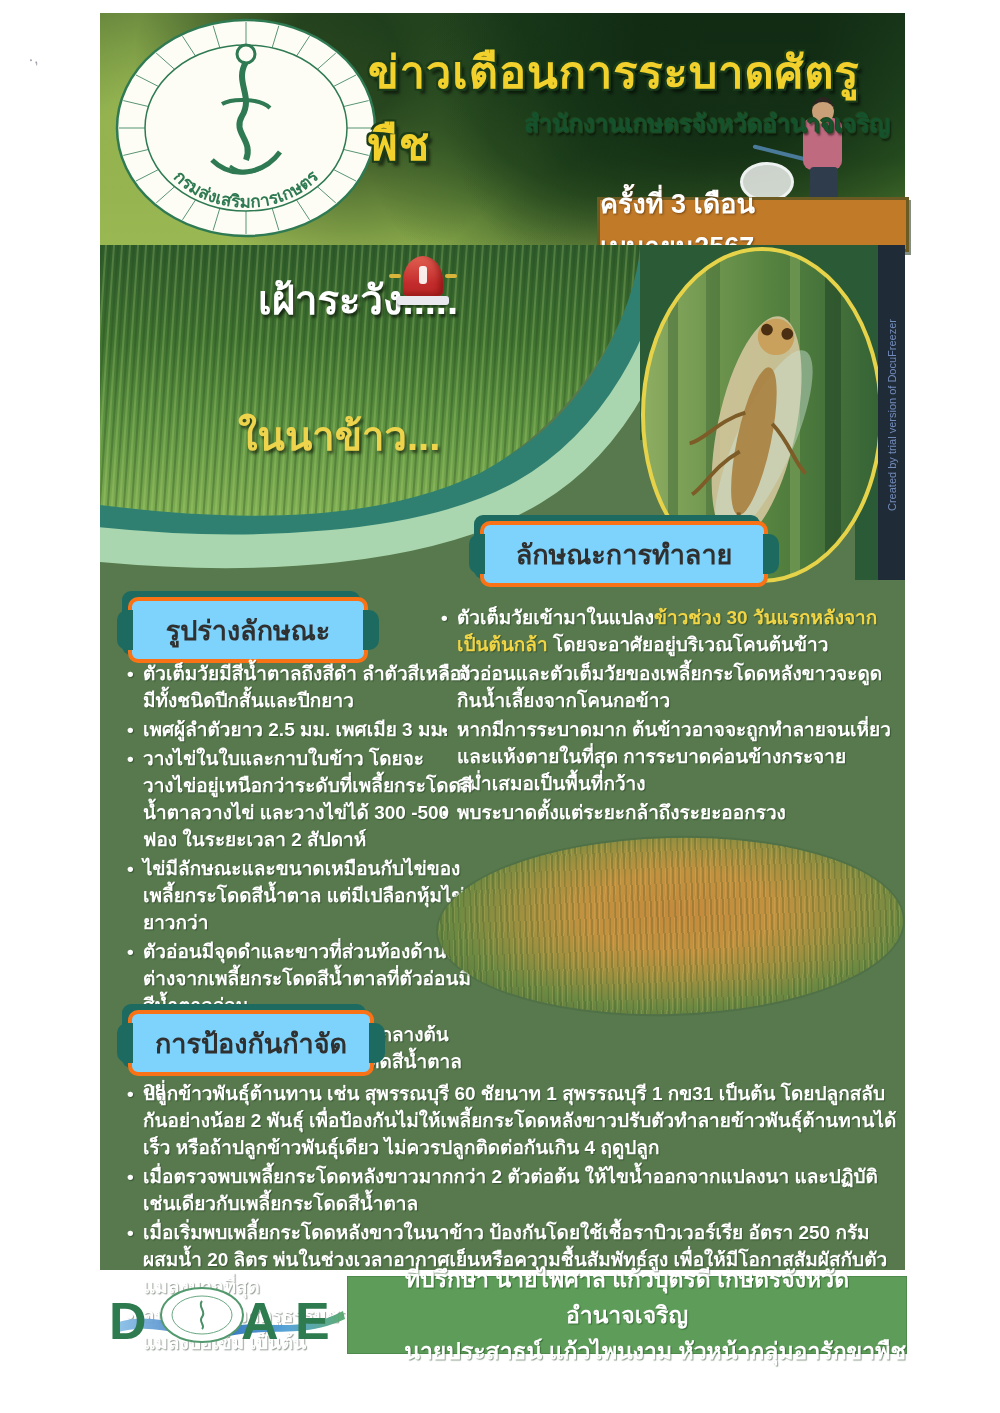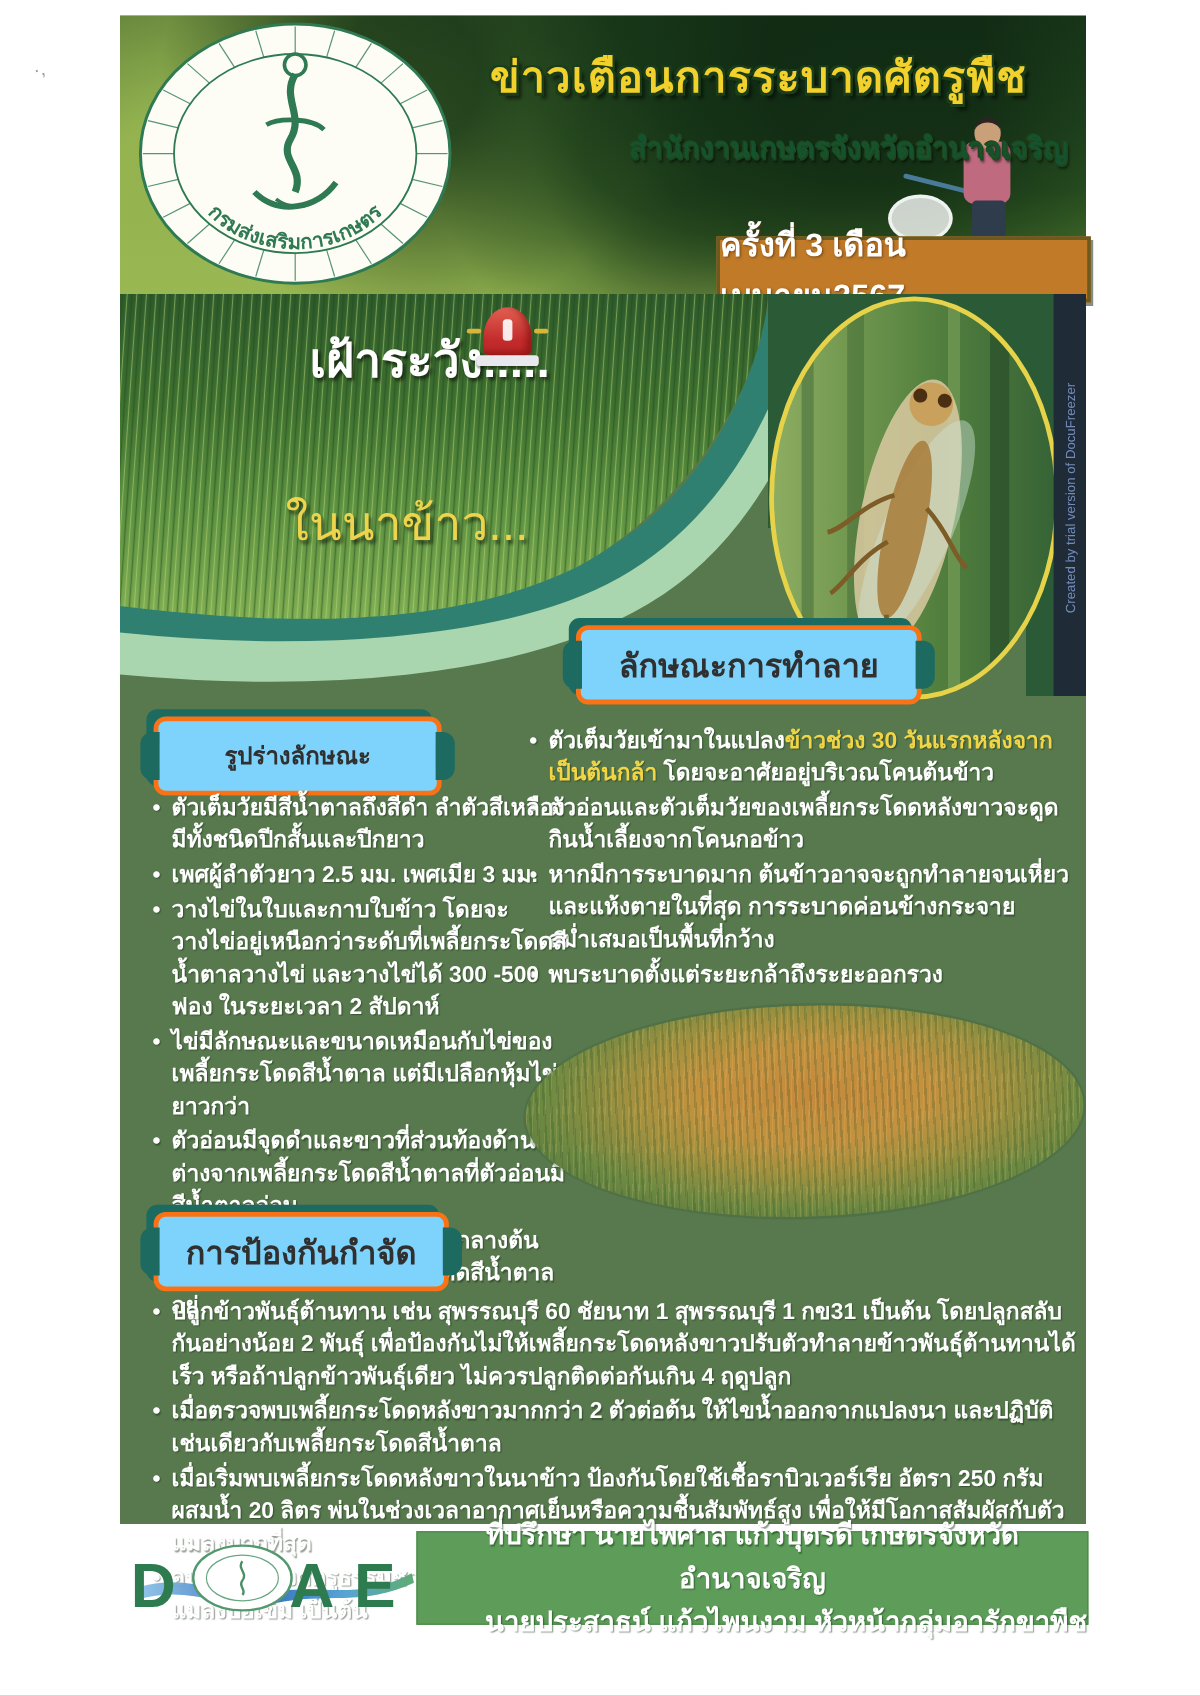--- a/index.html
+++ b/index.html
@@ -10,21 +10,21 @@
   
   .header-photo{left:100px;top:13px;width:805px;height:234px;
     background-image:
       radial-gradient(circle at 78% 18%, rgba(15,40,18,.85) 0 14%, transparent 45%),
       radial-gradient(circle at 55% 45%, rgba(25,60,25,.7) 0 12%, transparent 40%),
       radial-gradient(circle at 30% 22%, rgba(20,50,22,.8) 0 10%, transparent 35%),
       radial-gradient(circle at 10% 92%, rgba(154,184,82,.95) 0 18%, transparent 52%),
       radial-gradient(circle at 38% 100%, rgba(130,165,70,.8) 0 12%, transparent 40%),
       linear-gradient(180deg,#1f401f 0%,#2a5424 40%,#336026 62%,#49762e 78%,#7fa348 93%,#93b252 100%);
   }
-  .header-title{left:368px;top:36px;width:528px;text-align:center;font-size:36px;font-weight:bold;
+  .header-title{left:368px;top:36px;width:528px;text-align:left;font-size:45px;font-weight:bold;
     color:#f2d12d;letter-spacing:1px;
     text-shadow:-2px -2px 0 #1b3d1a,2px -2px 0 #1b3d1a,-2px 2px 0 #1b3d1a,2px 2px 0 #1b3d1a,4px 5px 3px rgba(0,0,0,.55);}
   .header-subtitle{left:420px;top:104px;width:470px;text-align:right;font-size:24px;font-weight:bold;
     color:#14532d;text-shadow:-1px -1px 0 #21451d,1px 1px 0 #21451d,2px 3px 2px rgba(0,0,0,.5);}
 
   
   .person-head{left:812px;top:97px;width:22px;height:22px;border-radius:50%;background:#c9a078;border-top:5px solid #2b2420;}
   .person-body{left:803px;top:118px;width:39px;height:52px;border-radius:9px;background:#c06a80;}
   .person-legs{left:810px;top:167px;width:28px;height:42px;border-radius:4px;background:#2e3c4c;}
   .net-pole{left:752px;top:152px;width:64px;height:4px;background:#4a7a9a;transform:rotate(14deg);border-radius:2px;}
@@ -37,38 +37,38 @@
 
   
   .main-body{left:100px;top:247px;width:805px;height:1023px;background:#57794d;}
 
   .mid-decor{left:100px;top:245px;width:805px;height:400px;}
   .insect-panel{left:640px;top:245px;width:265px;height:345px;}
 
   
   .warn1{left:258px;top:268px;font-size:40px;font-weight:bold;color:#ffffff;text-shadow:2px 3px 3px rgba(0,0,0,.6);}
   .warn2{left:128px;top:336px;font-size:42px;font-weight:bold;color:#ffffff;text-shadow:2px 3px 3px rgba(0,0,0,.6);}
-  .warn3{left:238px;top:404px;font-size:40px;font-weight:normal;color:#eed44c;text-shadow:2px 3px 3px rgba(0,0,0,.55);}
+  .warn3{left:238px;top:404px;font-size:40px;font-weight:bold;color:#eed44c;text-shadow:2px 3px 3px rgba(0,0,0,.55);}
 
   
   .siren{left:392px;top:254px;width:62px;height:58px;}
   .siren-dome{position:absolute;left:11px;top:2px;width:40px;height:40px;background:linear-gradient(180deg,#e26052,#c22b2b 70%);
     border-radius:50% 50% 12% 12% / 62% 62% 10% 10%;box-shadow:inset -4px -3px 6px rgba(120,10,10,.6);}
   .siren-slit{position:absolute;left:27px;top:12px;width:8px;height:18px;background:#ffffff;border-radius:3px;opacity:.9;}
   .siren-base{position:absolute;left:5px;top:42px;width:52px;height:9px;background:#e8e8ee;border-radius:3px;box-shadow:0 2px 2px rgba(0,0,0,.4);}
   .siren-tick-l{position:absolute;left:-3px;top:20px;width:12px;height:4px;background:#d8b53a;border-radius:2px;}
   .siren-tick-r{position:absolute;right:-3px;top:20px;width:12px;height:4px;background:#d8b53a;border-radius:2px;}
 
   
   .label{background:#7dd3fc;border:4px solid #f97316;border-radius:10px;display:flex;align-items:center;justify-content:center;
     color:#303030;font-weight:bold;box-shadow:-7px -7px 0 -1px #1d6a60;}
   .label::before{content:"";position:absolute;left:-15px;top:9px;bottom:9px;width:16px;background:#1d6a60;border-radius:10px 0 0 10px;}
   .label::after{content:"";position:absolute;right:-15px;top:9px;bottom:9px;width:16px;background:#1d6a60;border-radius:0 10px 10px 0;}
   .label-damage{left:480px;top:521px;width:280px;height:58px;font-size:27px;}
-  .label-appearance{left:128px;top:597px;width:232px;height:58px;font-size:20px;}
+  .label-appearance{left:128px;top:597px;width:232px;height:58px;font-size:27px;}
   .label-prevent{left:128px;top:1010px;width:238px;height:58px;font-size:27px;}
 
   
   .bullets{list-style:none;margin:0;padding:0;color:#ffffff;font-weight:bold;font-size:19px;line-height:27px;}
   .bullets li{position:relative;padding-left:17px;margin-bottom:2px;overflow-wrap:anywhere;
     text-shadow:1px 1px 1px rgba(20,40,20,.45);}
   .bullets li::before{content:"\2022";position:absolute;left:1px;top:0;color:#ffffff;}
   .hl{color:#f2d545;}
   .bullets-damage{left:440px;top:604px;width:456px;}
   .bullets-appearance{left:126px;top:660px;width:348px;}

